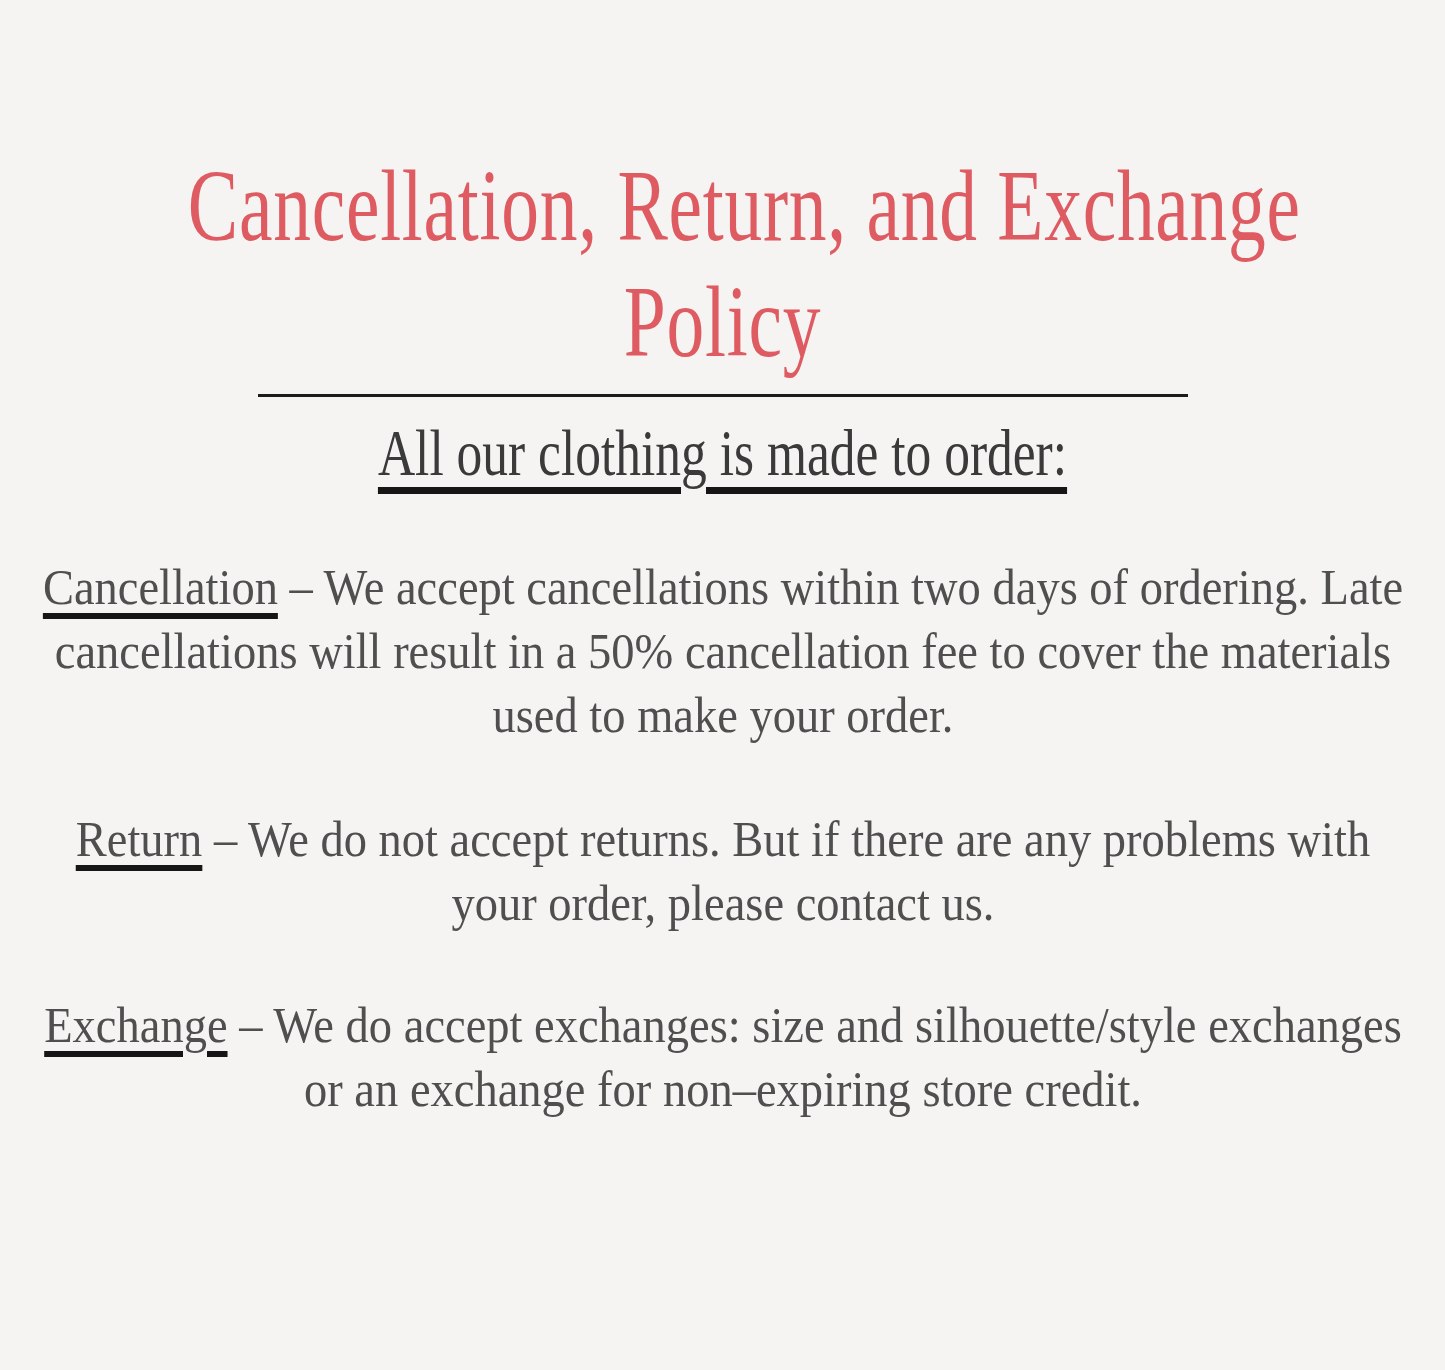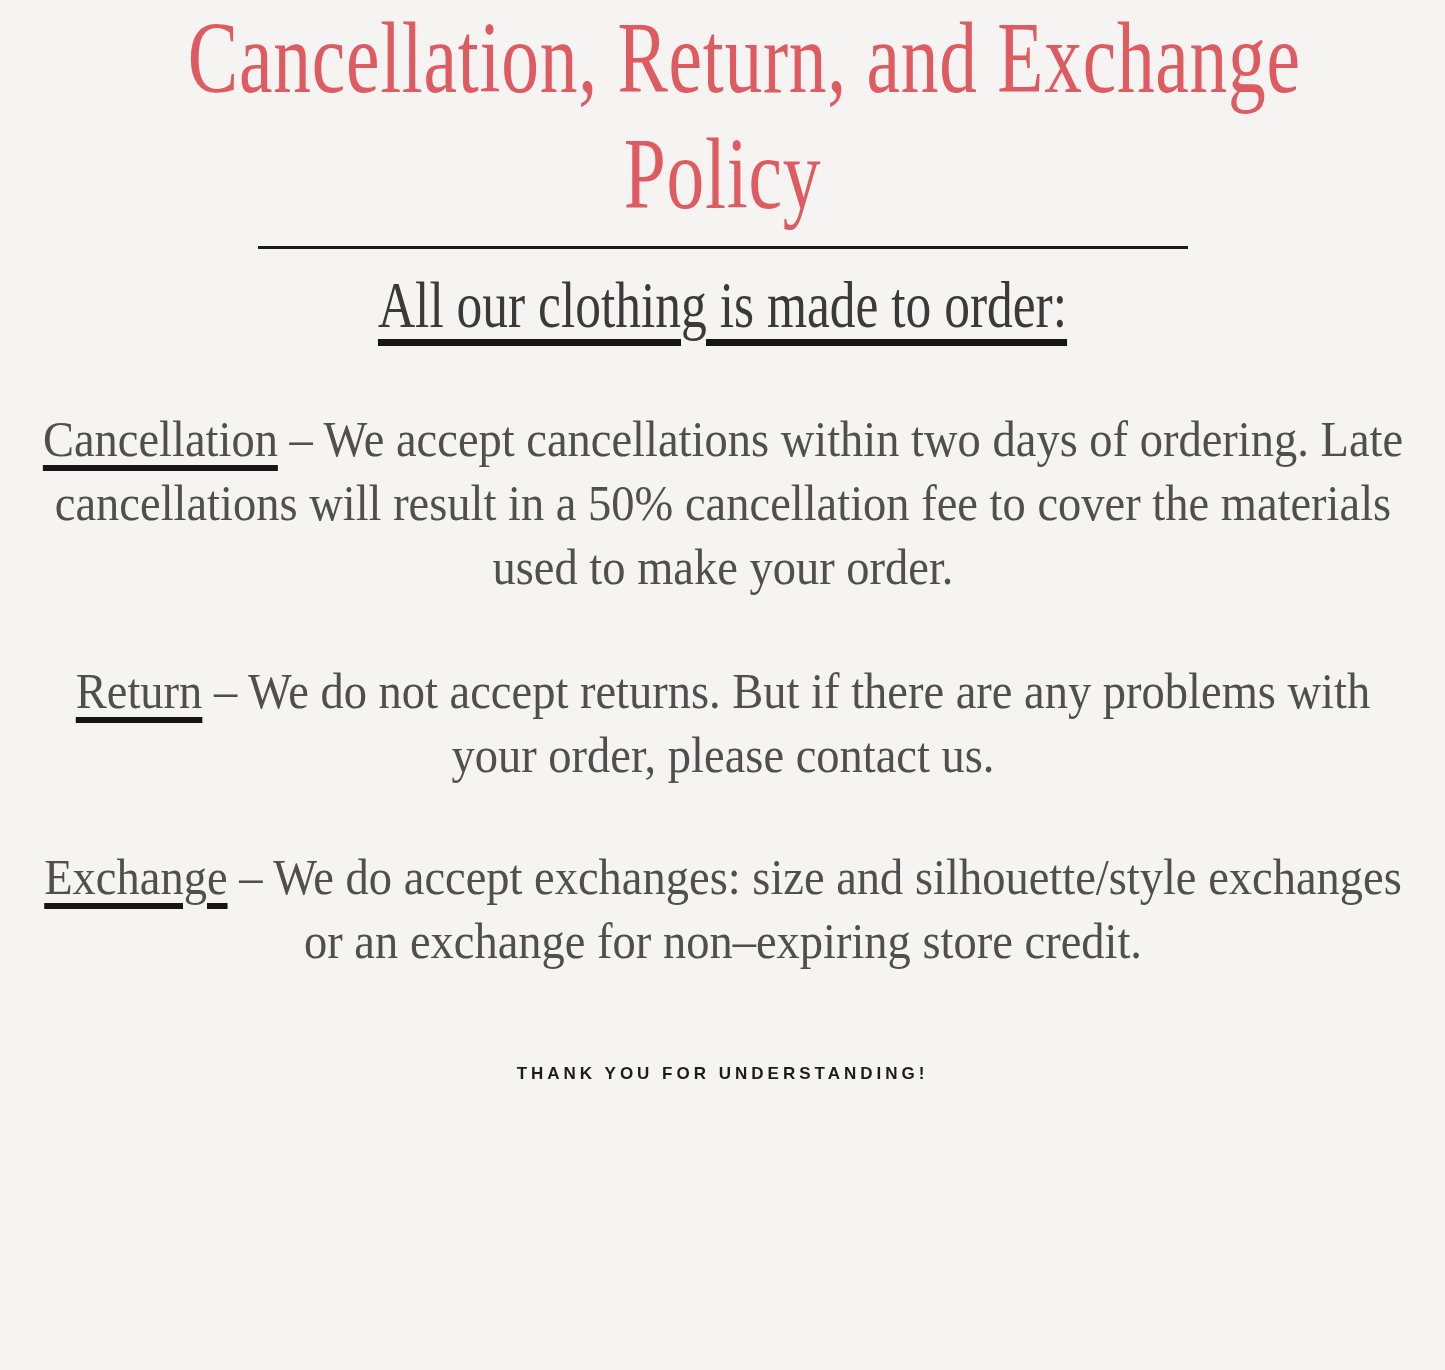--- a/index.html
+++ b/index.html
@@ -13,20 +13,21 @@
     margin: 0;
     padding: 0;
     width: 1445px;
     height: 1370px;
     background: var(--bg);
     overflow: hidden;
   }
   .page {
     width: 1445px;
     height: 1370px;
+    padding-top: 148px;
     text-align: center;
     font-family: "Liberation Serif", serif;
   }
   
   .title {
     margin: 0;
     color: var(--accent);
     font-weight: 400;
     font-size: 102px;
     line-height: 116px;
@@ -122,16 +123,15 @@
 
   <p class="policy second">
     <span class="term">Return</span><span class="desc"> – We do not accept returns. But if there are any problems with your order, please contact us.</span>
   </p>
 
   <p class="policy third">
     <span class="term">Exchange</span><span class="desc"> – We do accept exchanges: size and silhouette/style exchanges or an exchange for non–expiring store credit.</span>
   </p>
 
   <div class="footer">
-    <div class="thanks">THANK YOU FOR UNDERSTANDING!</div>
   </div>
 
 </div>
 
 </body></html>

